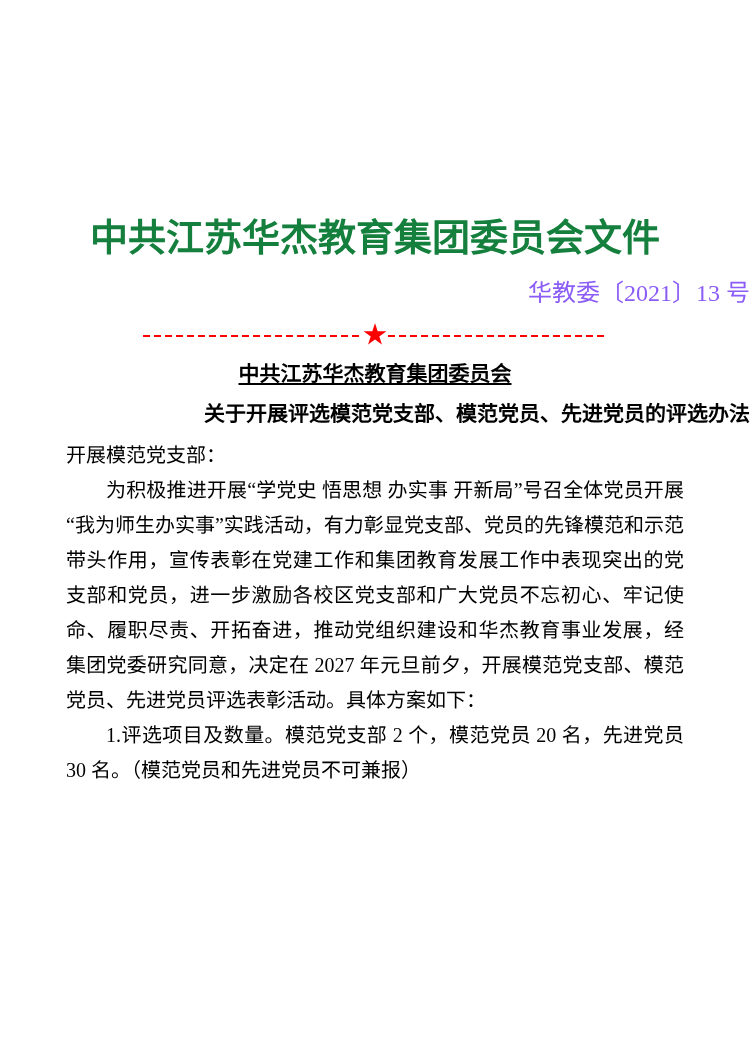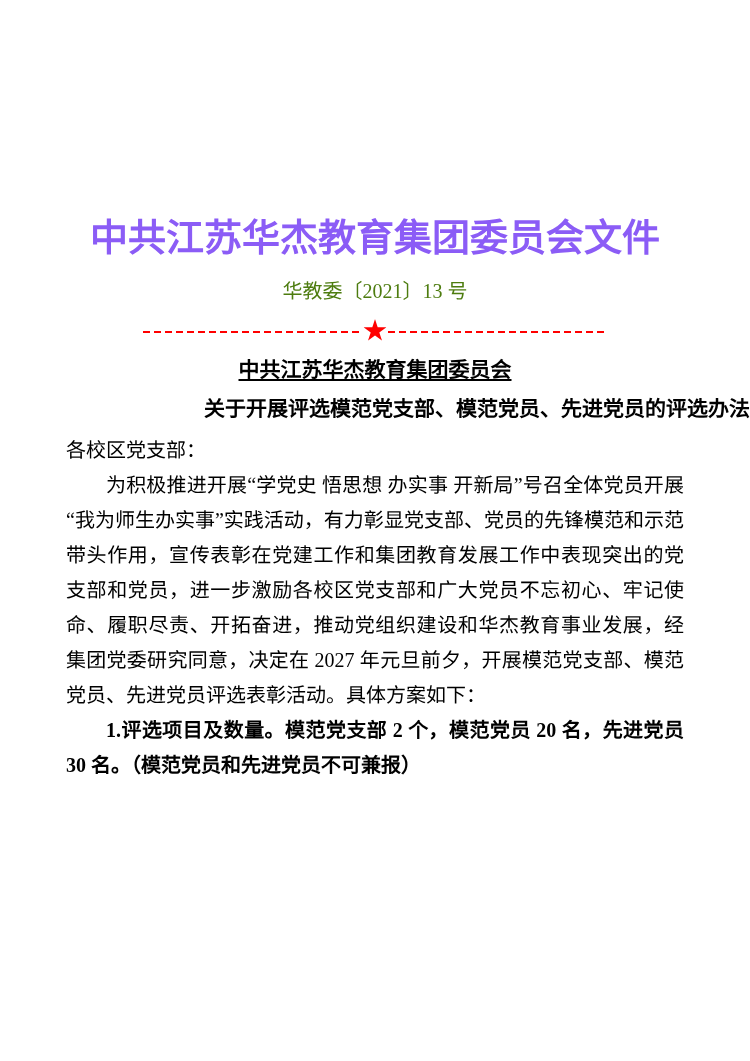--- a/index.html
+++ b/index.html
@@ -16,35 +16,35 @@
     background: #ffffff;
     overflow: hidden;
     font-family: "Liberation Serif", "DejaVu Serif", serif;
     color: #000000;
   }
 
   
   .banner-title {
     margin-top: 215px;
     text-align: center;
-    color: #8b5cf6;
+    color: #15803d;
     font-size: 38px;
     font-weight: bold;
     letter-spacing: 0px;
     line-height: 1.25;
     white-space: nowrap;
   }
 
   
   .doc-number {
     margin-top: 16px;
-    text-align: center;
-    font-size: 20px;
+    text-align: right;
+    font-size: 24px;
     line-height: 1.2;
-    color: #4d7c0f;
+    color: #8b5cf6;
   }
 
   
   .divider {
     width: 464px;
     margin: 17px auto 0 auto;
     display: flex;
     align-items: center;
   }
   .divider .dash {
@@ -88,21 +88,21 @@
   .doc-body p {
     text-indent: 2em;
   }
   .doc-body p.salutation {
     text-indent: 0;
   }
   .doc-body p.section-heading {
     font-weight: bold;
   }
   .doc-body p.emphasized {
-    font-weight: bold;
+    font-weight: normal;
   }
 </style>
 </head>
 <body>
 
 <div class="page">
 
   <div class="banner-title">中共江苏华杰教育集团委员会文件</div>
 
   <div class="doc-number">华教委〔2021〕13 号</div>
@@ -112,21 +112,21 @@
     <span class="star">★</span>
     <span class="dash"></span>
   </div>
 
   <div class="issuing-org">中共江苏华杰教育集团委员会</div>
 
   <div class="doc-title">关于开展评选模范党支部、模范党员、先进党员的评选办法</div>
 
   <div class="doc-body">
 
-    <p class="salutation">各校区党支部：</p>
+    <p class="salutation">开展模范党支部：</p>
 
     <p class="intro">为积极推进开展“学党史 悟思想 办实事 开新局”号召全体党员开展“我为师生办实事”实践活动，有力彰显党支部、党员的先锋模范和示范带头作用，宣传表彰在党建工作和集团教育发展工作中表现突出的党支部和党员，进一步激励各校区党支部和广大党员不忘初心、牢记使命、履职尽责、开拓奋进，推动党组织建设和华杰教育事业发展，经集团党委研究同意，决定在 2027 年元旦前夕，开展模范党支部、模范党员、先进党员评选表彰活动。具体方案如下：</p>
 
 
     <p class="emphasized">1.评选项目及数量。模范党支部 2 个，模范党员 20 名，先进党员 30 名。（模范党员和先进党员不可兼报）</p>
 
 
   </div>
 
 </div>

